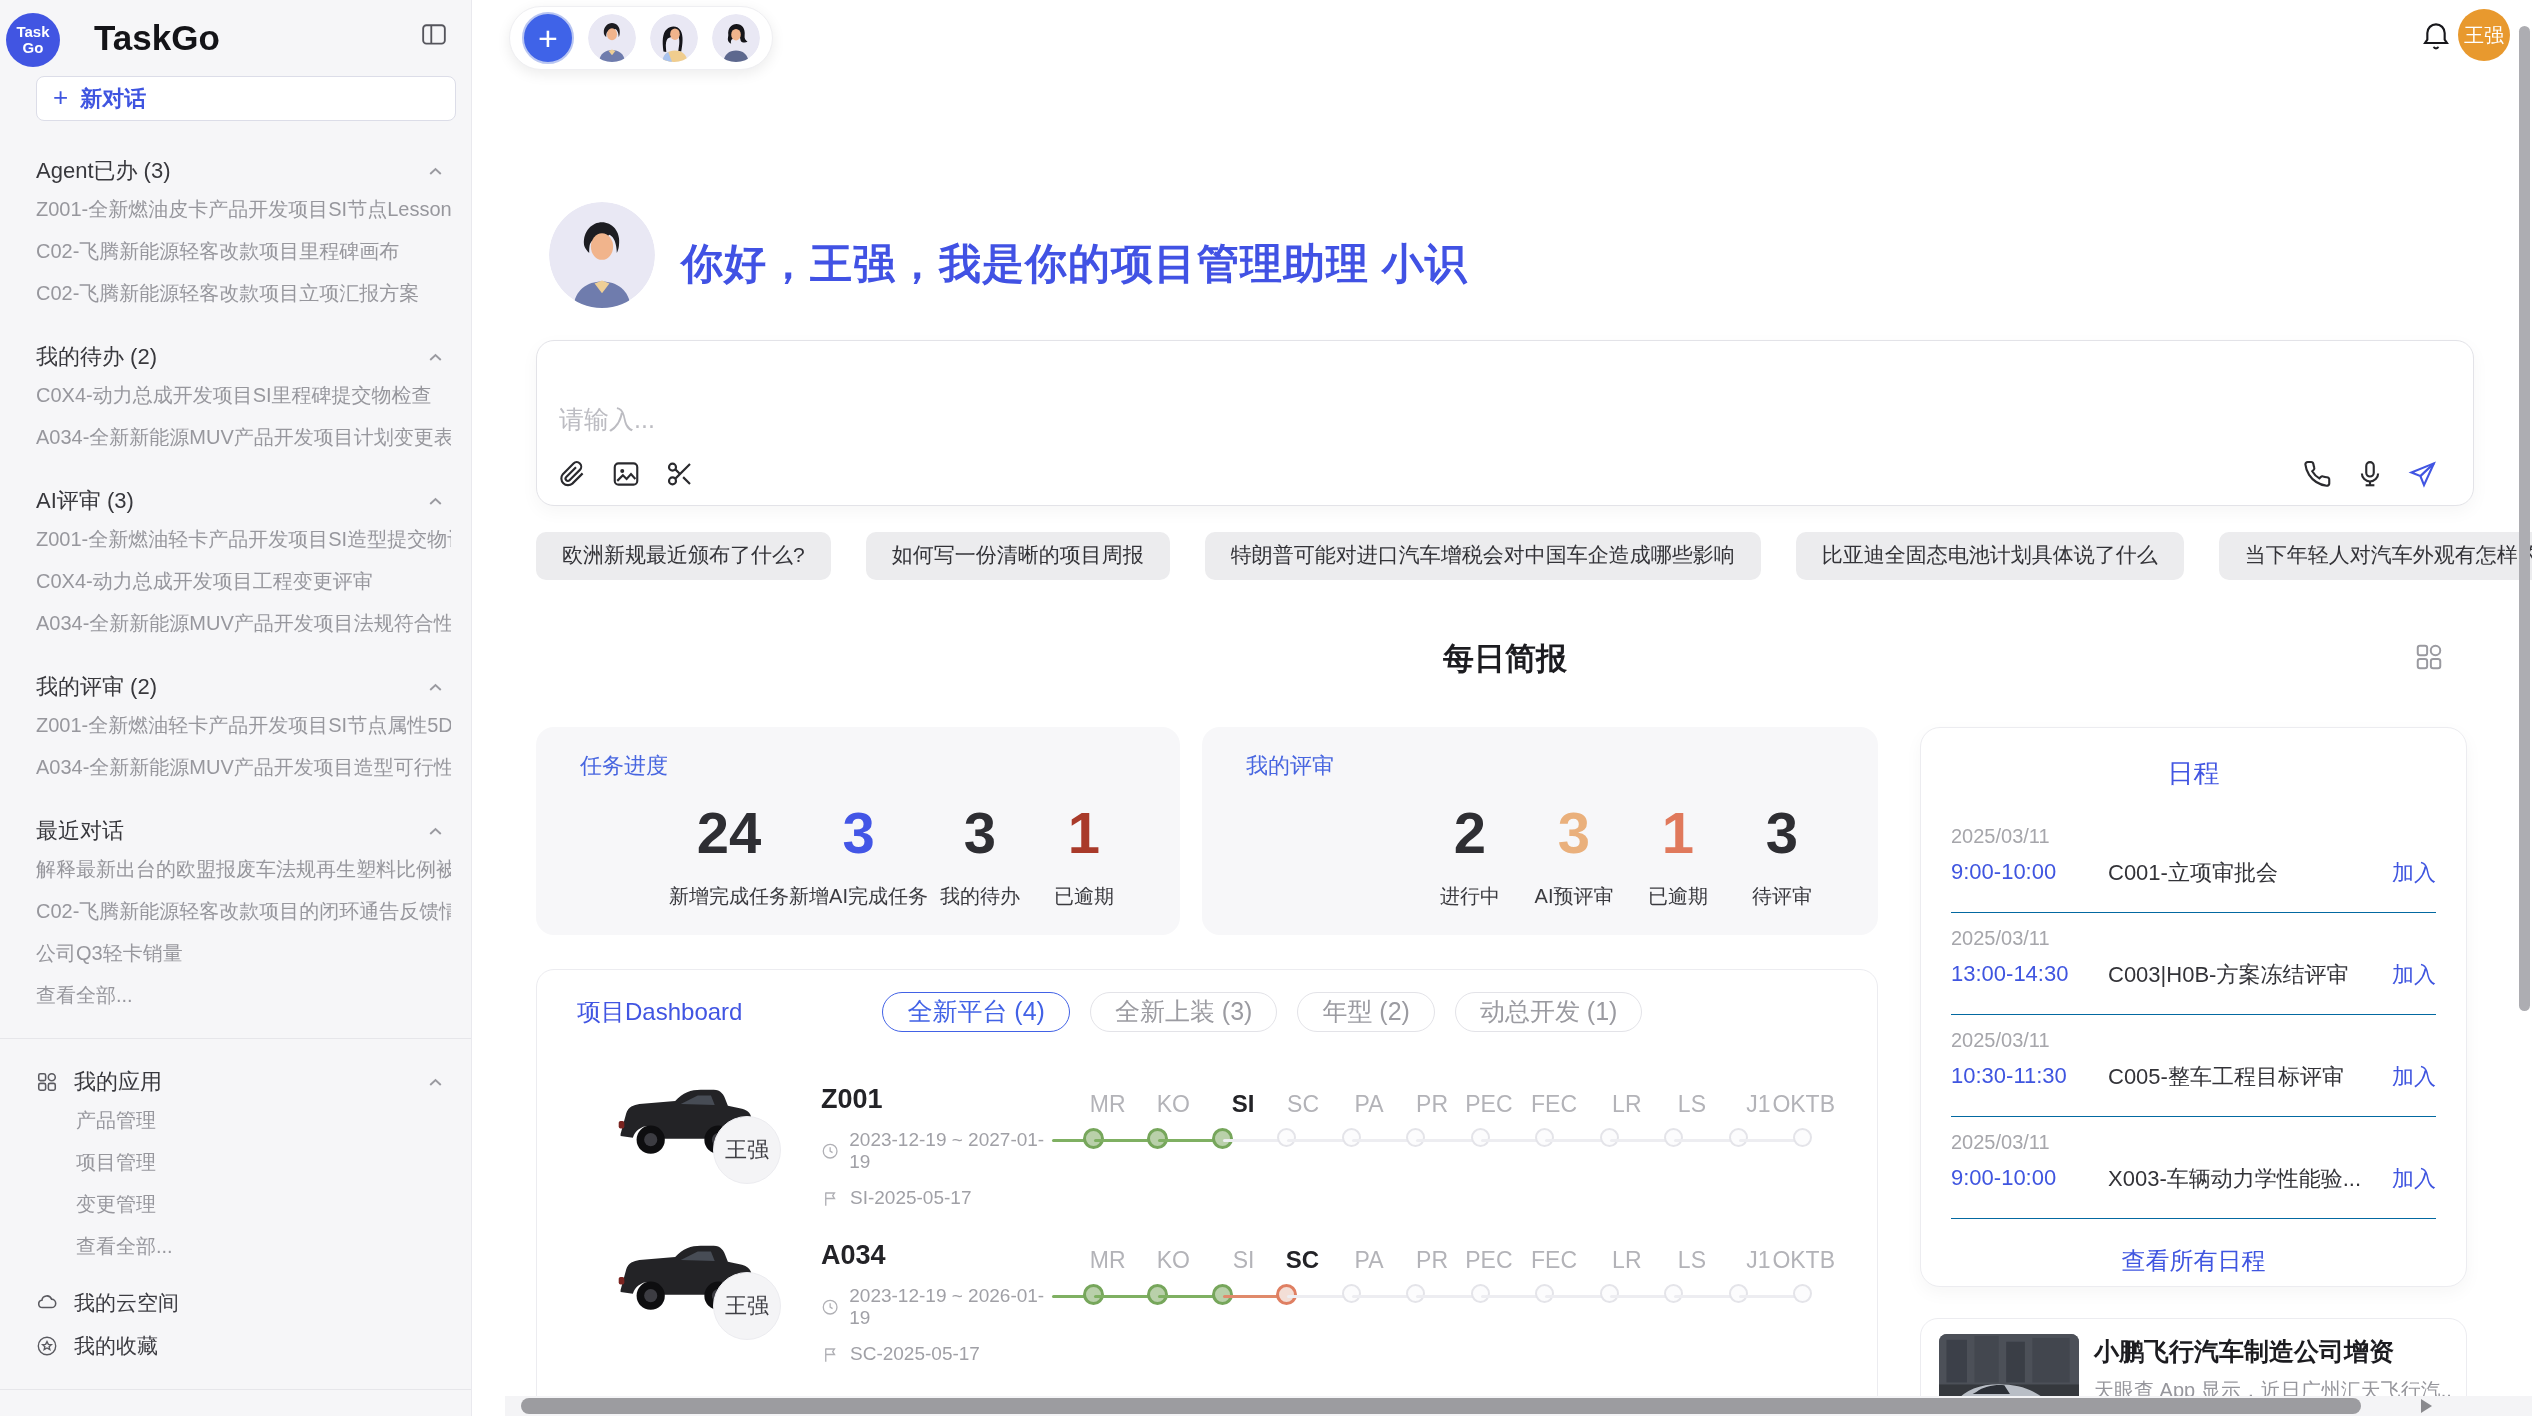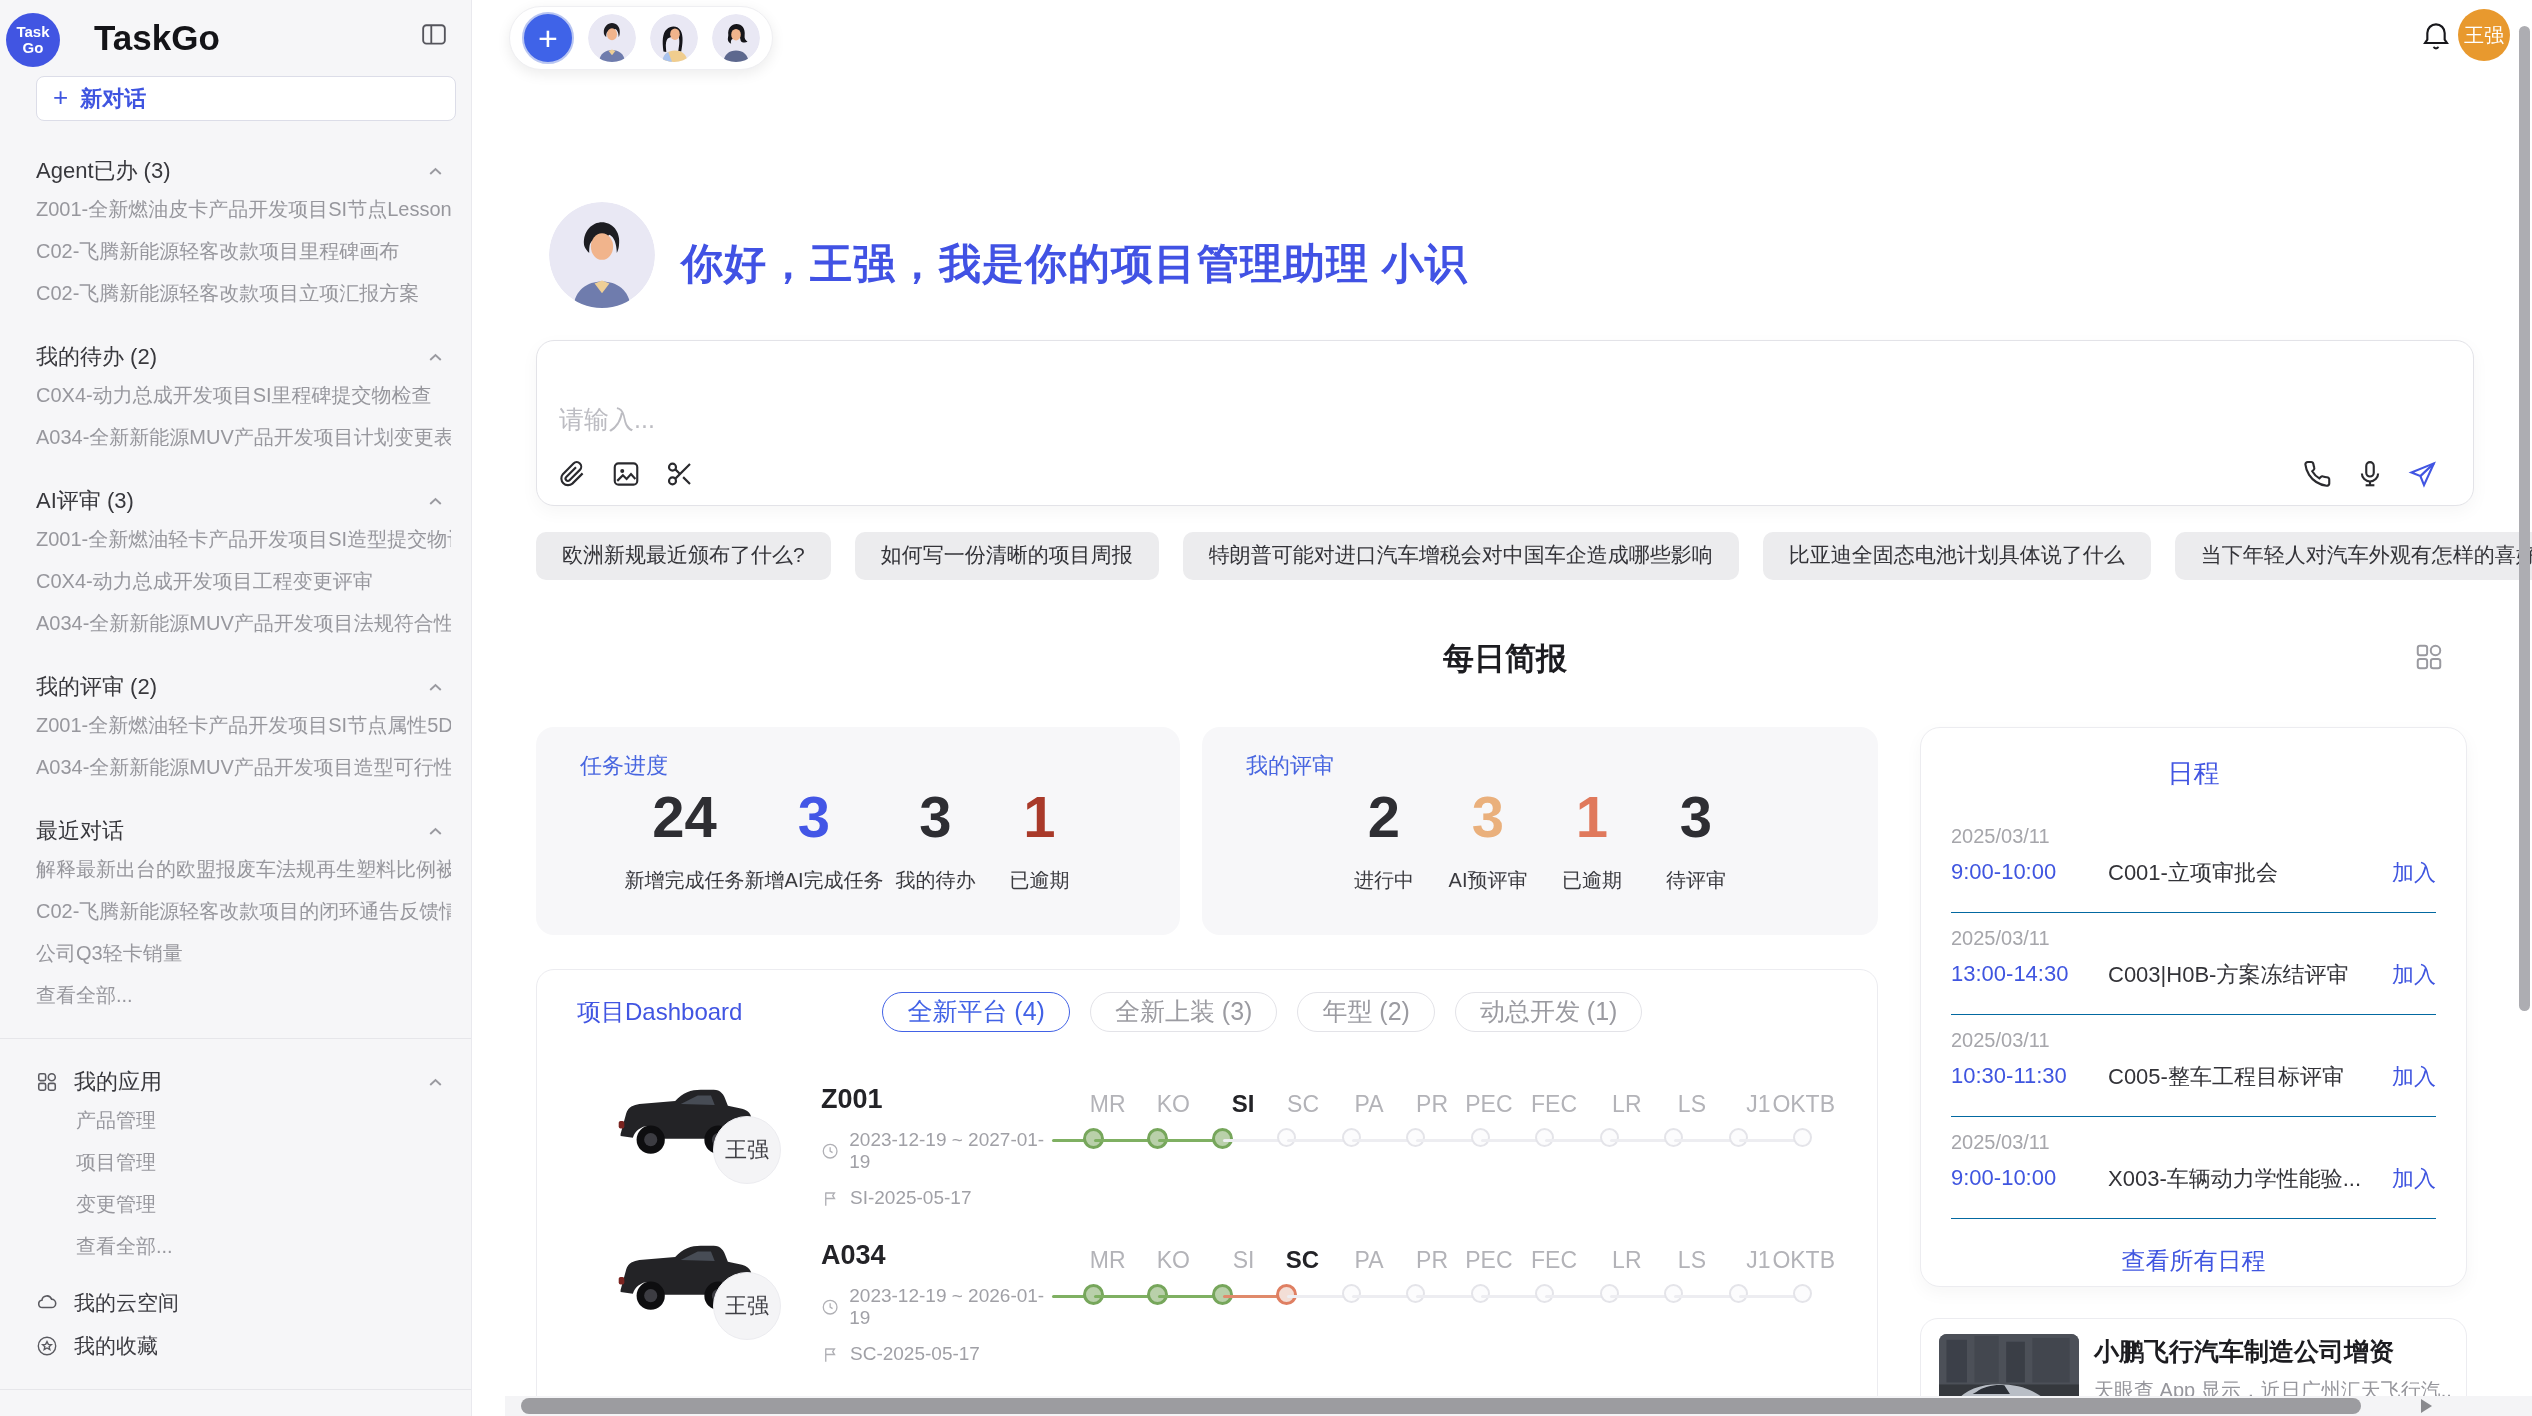--- a/index.html
+++ b/index.html
@@ -48,32 +48,32 @@
   
   .input-card{position:absolute;left:536px;top:340px;width:1938px;height:166px;background:#fff;border:1.5px solid #e3e3e8;
         border-radius:18px;box-shadow:0 6px 18px rgba(0,0,0,.04);}
   .input-ph{position:absolute;left:22px;top:62px;font-size:25px;color:#bcbcc2;}
   .in-icons-l{position:absolute;left:20px;bottom:16px;display:flex;gap:24px;}
   .in-icons-r{position:absolute;right:36px;bottom:16px;display:flex;gap:22px;align-items:center;}
   .in-ic{width:30px;height:30px;color:#2a2a2e;cursor:pointer;}
   .in-ic.send{color:#4155e2;}
 
   
-  .chips{position:absolute;left:536px;top:532px;width:1938px;display:flex;gap:24px;align-items:center;}
+  .chips{position:absolute;left:536px;top:532px;width:1938px;display:flex;gap:35px;align-items:center;}
   .chip{height:48px;line-height:46px;background:#ececee;border-radius:10px;padding:0 26px;font-size:21px;color:#333338;
         white-space:nowrap;cursor:pointer;}
 
   
   .brief-title{position:absolute;left:536px;top:638px;width:1938px;text-align:center;font-size:31px;font-weight:700;color:#1c1c20;}
   .brief-grid-ic{position:absolute;left:2414px;top:642px;width:30px;height:30px;color:#9a9aa0;cursor:pointer;}
   .stat-card{position:absolute;top:727px;height:208px;background:#f7f7f9;border-radius:18px;padding:24px 44px;}
   .stat-card.c1{left:536px;width:644px;}
   .stat-card.c2{left:1202px;width:676px;}
   .stat-title{font-size:22px;color:#4866e0;}
-  .stat-row{display:flex;justify-content:center;}
+  .stat-row{display:flex;justify-content:flex-end;margin-top:16px;}
   .stat{min-width:104px;text-align:center;}
   .stat .v{font-size:58px;font-weight:600;line-height:72px;}
   .stat .l{font-size:20px;color:#3a3a3f;margin-top:14px;}
 
   
   .dash{position:absolute;left:536px;top:969px;width:1342px;height:600px;background:#fff;border:1px solid #ececf0;border-radius:18px;}
   .dash-head{position:absolute;left:40px;top:22px;display:flex;align-items:center;}
   .dash-title{font-size:24px;color:#4155e2;}
   .dash-filters{display:flex;gap:20px;margin-left:140px;}
   .f-chip{height:40px;line-height:37px;padding:0 24px;border-radius:20px;border:1.5px solid #e3e3e8;color:#9b9ba1;font-size:25px;

